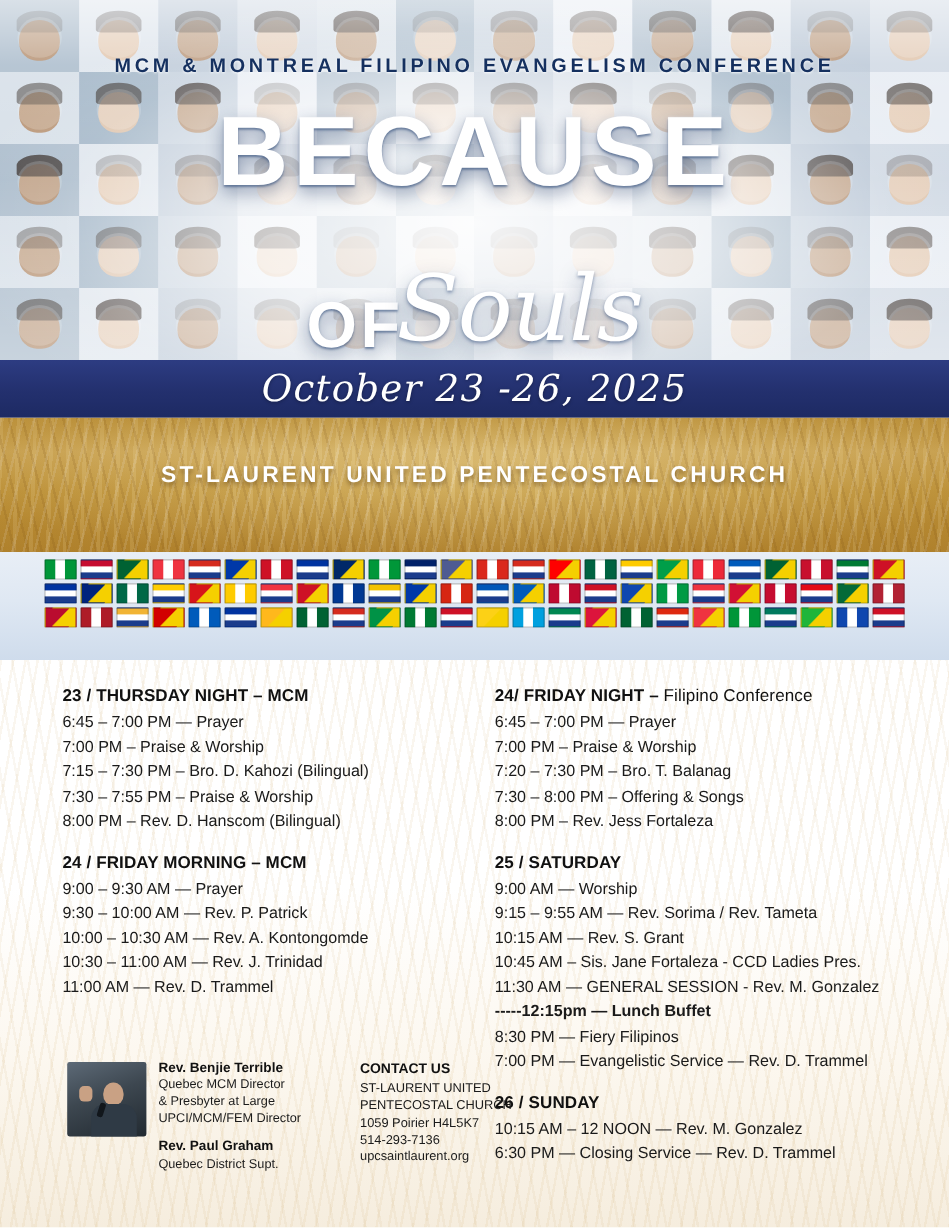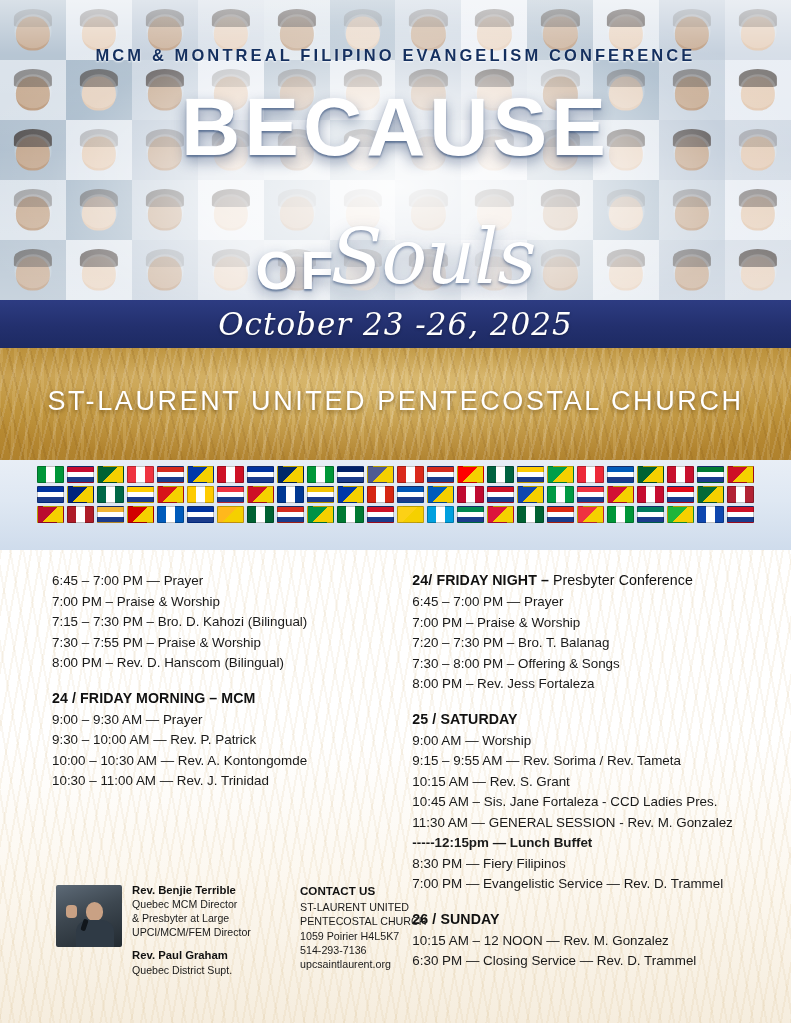--- a/index.html
+++ b/index.html
@@ -167,22 +167,22 @@
     position: absolute;
     inset: 0;
     background: radial-gradient(ellipse at 50% 45%, rgba(255,255,255,0.18) 0%, rgba(150,100,30,0.28) 80%);
   }
   .church-name {
     position: absolute;
     top: 38px;
     left: 0;
     width: 100%;
     text-align: center;
-    font-size: 27px;
-    font-weight: normal;
+    font-size: 19px;
+    font-weight: bold;
     letter-spacing: 2.6px;
     color: #ffffff;
     text-shadow: 0 2px 4px rgba(90,60,10,0.65);
     z-index: 3;
   }
 
   
   .flags {
     position: relative;
     width: 791px;
@@ -691,37 +691,39 @@
         <span class="flag" style="background: linear-gradient(135deg, rgb(30, 181, 58) 0px, rgb(30, 181, 58) 50%, rgb(245, 208, 0) 50%, rgb(245, 208, 0) 100%);"></span>
         <span class="flag" style="background: linear-gradient(90deg, rgb(15, 71, 175) 0px, rgb(15, 71, 175) 33%, rgb(255, 255, 255) 33%, rgb(255, 255, 255) 66%, rgb(15, 71, 175) 66%, rgb(15, 71, 175) 100%);"></span>
         <span class="flag" style="background: linear-gradient(rgb(206, 17, 38) 0px, rgb(206, 17, 38) 33%, rgb(255, 255, 255) 33%, rgb(255, 255, 255) 66%, rgb(27, 60, 140) 66%, rgb(27, 60, 140) 100%);"></span>
       </div>
   </div>
 
   <div class="body-area">
     <div class="cols">
       <div class="col-left" id="col-left">
           <div class="blk">
+            <h3><span>23 / THURSDAY NIGHT – MCM</span></h3>
             <p>6:45 – 7:00 PM — Prayer</p>
             <p>7:00 PM – Praise &amp; Worship</p>
             <p>7:15 – 7:30 PM – Bro. D. Kahozi (Bilingual)</p>
             <p>7:30 – 7:55 PM – Praise &amp; Worship</p>
             <p>8:00 PM – Rev. D. Hanscom (Bilingual)</p>
           </div>
           <div class="blk">
             <h3><span>24 / FRIDAY MORNING – MCM</span></h3>
             <p>9:00 – 9:30 AM — Prayer</p>
             <p>9:30 – 10:00 AM — Rev. P. Patrick</p>
             <p>10:00 – 10:30 AM — Rev. A. Kontongomde</p>
             <p>10:30 – 11:00 AM — Rev. J. Trinidad</p>
+            <p>11:00 AM — Rev. D. Trammel</p>
           </div>
         </div>
       <div class="col-right" id="col-right">
           <div class="blk">
-            <h3><span>24/ FRIDAY NIGHT – </span><span class="light">Presbyter Conference</span></h3>
+            <h3><span>24/ FRIDAY NIGHT – </span><span class="light">Filipino Conference</span></h3>
             <p>6:45 – 7:00 PM — Prayer</p>
             <p>7:00 PM – Praise &amp; Worship</p>
             <p>7:20 – 7:30 PM – Bro. T. Balanag</p>
             <p>7:30 – 8:00 PM – Offering &amp; Songs</p>
             <p>8:00 PM – Rev. Jess Fortaleza</p>
           </div>
           <div class="blk">
             <h3><span>25 / SATURDAY</span></h3>
             <p>9:00 AM — Worship</p>
             <p>9:15 – 9:55 AM — Rev. Sorima / Rev. Tameta</p>

